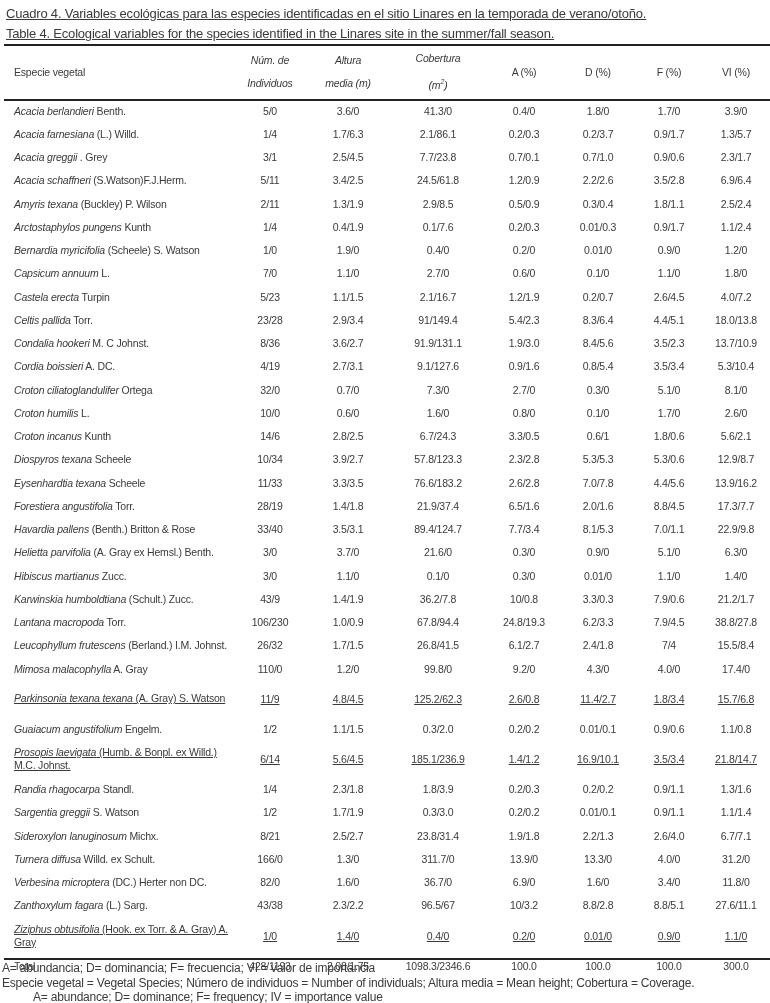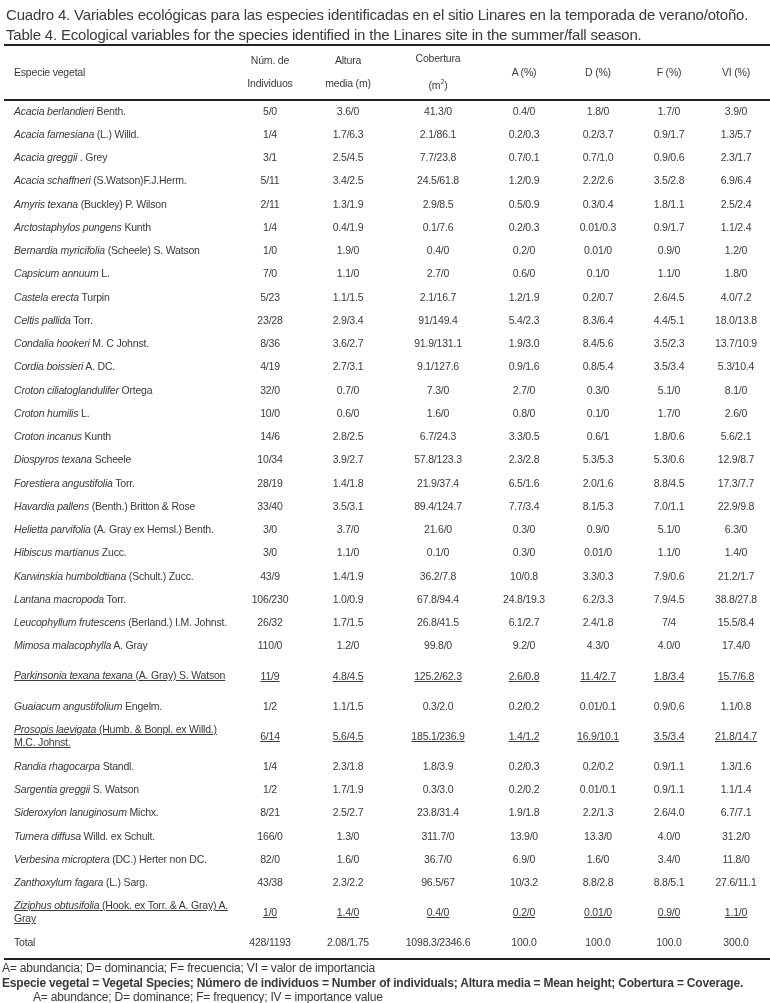--- a/index.html
+++ b/index.html
@@ -1,43 +1,43 @@
 <!DOCTYPE html>
 <html><head>
 <meta charset="utf-8">
 <style>
   html, body { margin:0; padding:0; background:#ffffff; }
   body {
     width:770px; height:1003px; overflow:hidden; position:relative;
     font-family:"Liberation Sans", sans-serif; color:#333;
   }
-  .caption { position:absolute; left:6px; font-size:15px; color:#3a3a3a; letter-spacing:-0.2px; white-space:nowrap; }
+  .caption { position:absolute; left:6px; font-size:13px; color:#3a3a3a; letter-spacing:-0.2px; white-space:nowrap;text-decoration:underline; }
   .cap1 { top:6px; }
   .cap2 { top:26px; }
   .rule { position:absolute; left:4px; width:766px; height:2px; background:#222; }
   .rule-top { top:44px; }
   .rule-head { top:99px; }
   .rule-bottom { top:958px; height:1.5px; }
   table {
     position:absolute; left:4px; top:45px; width:766px; border-collapse:collapse;
     font-size:10.5px; color:#3a3a3a; letter-spacing:-0.2px;
   }
   thead th { font-weight:normal; height:54px; padding:0; vertical-align:middle; }
-  thead th .hl { display:block; line-height:23px; }
+  thead th .hl { display:block; line-height:23px;font-style:italic; }
   th.c-sp, td.c-sp { text-align:left; padding-left:10px; }
   td, th { text-align:center; padding:0; }
   tbody td { height:23.25px; line-height:12px; white-space:nowrap; }
   tbody tr.tall td { height:37px;text-decoration:underline; }
   tbody tr.tall td.c-sp { white-space:normal; line-height:13px; }
   .sp-name { font-style:italic; }
   col.c0 { width:228px; } col.c1 { width:76px; } col.c2 { width:80px; } col.c3 { width:100px; }
   col.c4 { width:72px; } col.c5 { width:76px; } col.c6 { width:66px; } col.c7 { width:68px; }
   sup { font-size:7px; }
   .foot { position:absolute; left:2px; font-size:12px; color:#3a3a3a; letter-spacing:-0.2px; white-space:nowrap; }
-  .f1 { top:961px; } .f2 { top:976px;font-weight:bold; } .f3 { top:990px;margin-left:31px; }
+  .f1 { top:961px; } .f2 { top:976px; } .f3 { top:990px;margin-left:31px; }
 </style>
 </head>
 <body>
 
 <div class="caption cap1">Cuadro 4. Variables ecológicas para las especies identificadas en el sitio Linares en la temporada de verano/otoño.</div>
 <div class="caption cap2">Table 4. Ecological variables for the species identified in the Linares site in the summer/fall season.</div>
 
 <div class="rule rule-top"></div>
 <div class="rule rule-head"></div>
 
@@ -228,20 +228,30 @@
         <td class="c-sp"><span class="sp-name">Diospyros texana</span><span> Scheele</span></td>
         <td>10/34</td>
         <td>3.9/2.7</td>
         <td>57.8/123.3</td>
         <td>2.3/2.8</td>
         <td>5.3/5.3</td>
         <td>5.3/0.6</td>
         <td>12.9/8.7</td>
       </tr>
       <tr>
+        <td class="c-sp"><span class="sp-name">Eysenhardtia texana</span><span> Scheele</span></td>
+        <td>11/33</td>
+        <td>3.3/3.5</td>
+        <td>76.6/183.2</td>
+        <td>2.6/2.8</td>
+        <td>7.0/7.8</td>
+        <td>4.4/5.6</td>
+        <td>13.9/16.2</td>
+      </tr>
+      <tr>
         <td class="c-sp"><span class="sp-name">Forestiera angustifolia</span><span> Torr.</span></td>
         <td>28/19</td>
         <td>1.4/1.8</td>
         <td>21.9/37.4</td>
         <td>6.5/1.6</td>
         <td>2.0/1.6</td>
         <td>8.8/4.5</td>
         <td>17.3/7.7</td>
       </tr>
       <tr>

